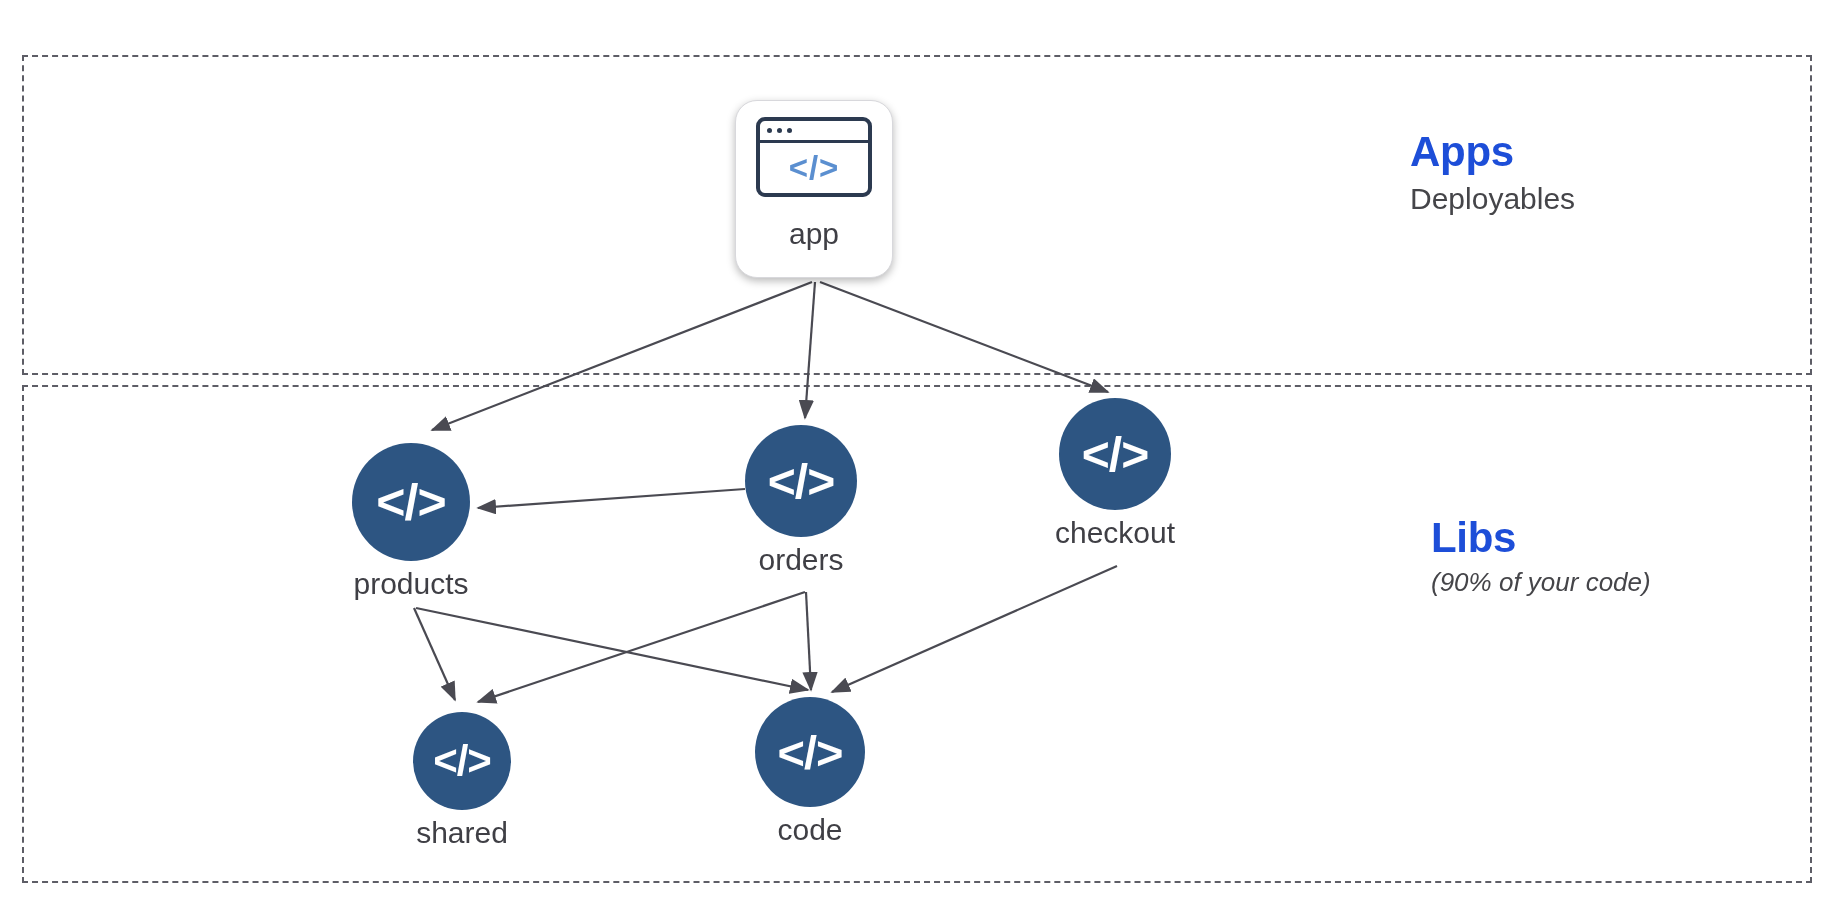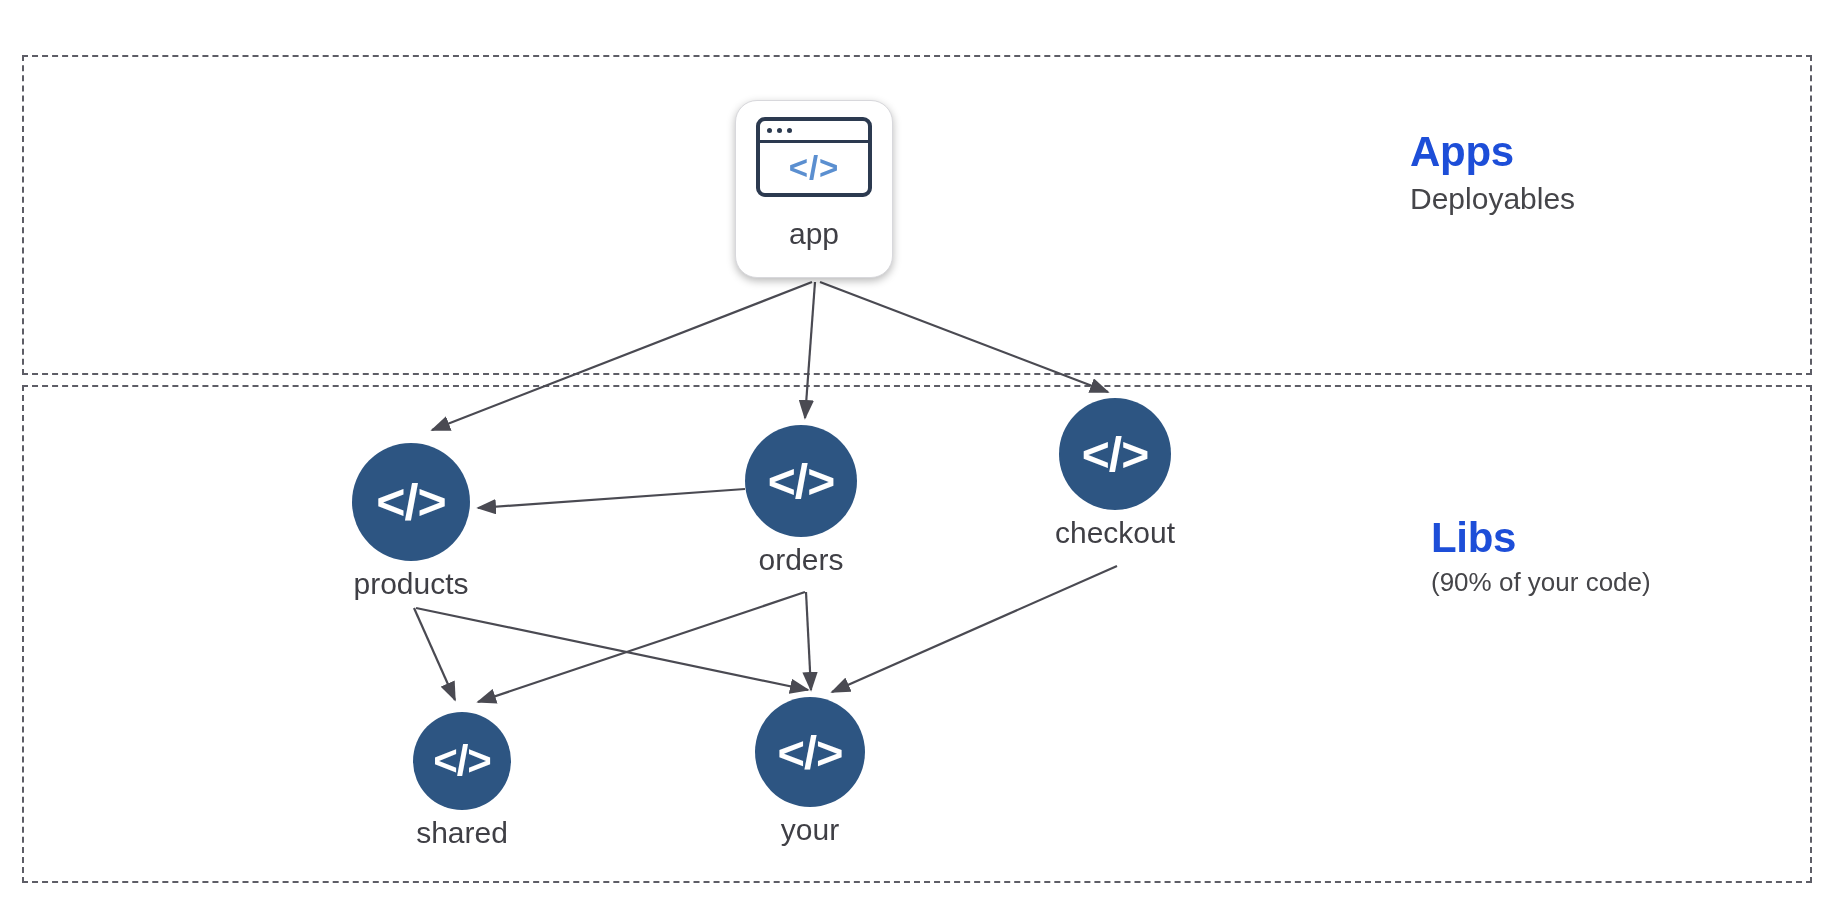--- a/index.html
+++ b/index.html
@@ -45,20 +45,21 @@
   }
   .section-legend .legend-sub {
     font-size: 30px;
     font-weight: 400;
     display: block;
     color: #454549;
     text-align: right;
   }
   .section-legend .legend-sub.small {
     font-size: 26px;
+    font-style: italic;
   }
   #apps-legend { left: 1410px; top: 128px; }
   #libs-legend { left: 1410px; top: 514px; margin-left: 21px; }
 
   
   #edges {
     position: absolute;
     left: 0;
     top: 0;
     width: 1838px;
@@ -230,21 +231,21 @@
     <div class="lib-label">checkout</div>
   </div>
 
   <div class="lib-node" id="node-shared">
     <div class="lib-circle">&lt;/&gt;</div>
     <div class="lib-label">shared</div>
   </div>
 
   <div class="lib-node" id="node-core">
     <div class="lib-circle">&lt;/&gt;</div>
-    <div class="lib-label">your</div>
+    <div class="lib-label">code</div>
   </div>
 
   <div class="section-legend" id="apps-legend">
     <span class="legend-title">Apps</span>
     <span class="legend-sub">Deployables</span>
   </div>
 
   <div class="section-legend" id="libs-legend">
     <span class="legend-title">Libs</span>
     <span class="legend-sub small">(90% of your code)</span>

